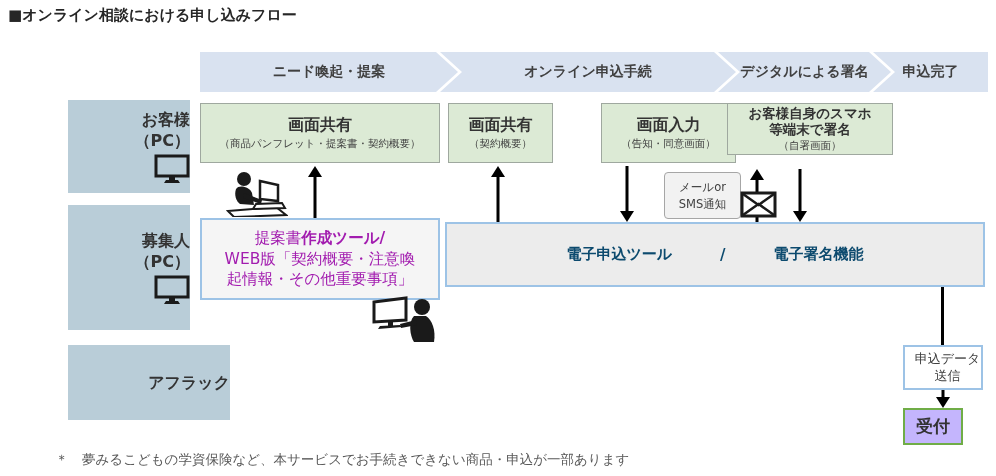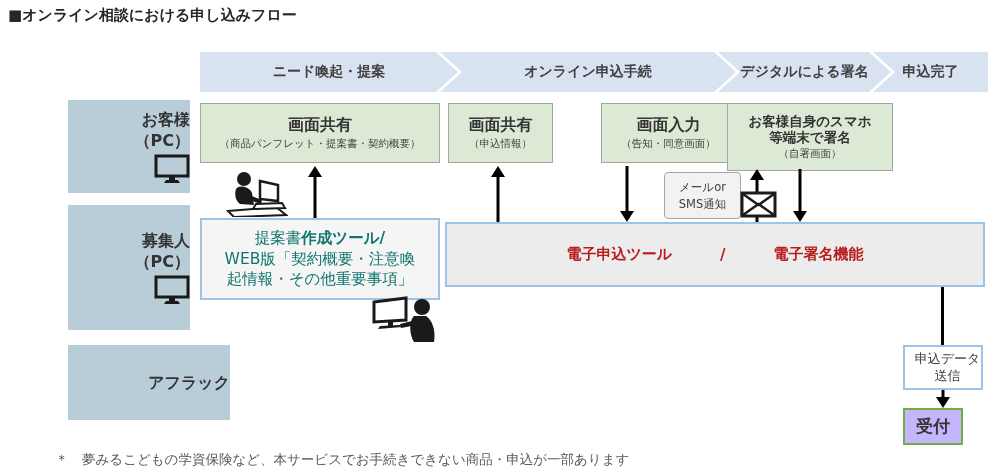--- a/index.html
+++ b/index.html
@@ -22,22 +22,22 @@
   .lane .ln{font-size:16px;font-weight:bold;color:#333;line-height:1.25;}
   .lane svg{margin-top:2px;}
 
   
   .step{position:absolute;background:#dcead5;border:1px solid #9fa89f;display:flex;flex-direction:column;align-items:center;justify-content:center;box-sizing:border-box;}
   .step .t{font-size:16px;font-weight:bold;color:#333;line-height:1.2;}
   .step .t.small{font-size:13.5px;}
   .step .s{font-size:10.5px;color:#404040;margin-top:2px;white-space:nowrap;}
 
   
-  .proposal{position:absolute;left:200px;top:218px;width:240px;height:82px;background:#f5f5f5;border:2px solid #9dc3e6;box-sizing:border-box;display:flex;flex-direction:column;align-items:center;justify-content:center;font-size:15.5px;color:#0f766e;line-height:1.35;}
-  .toolbox{position:absolute;left:445px;top:222px;width:540px;height:65px;background:#ececec;border:2px solid #9dc3e6;box-sizing:border-box;display:flex;align-items:center;justify-content:center;gap:48px;font-size:15px;font-weight:bold;color:#b91c1c;}
+  .proposal{position:absolute;left:200px;top:218px;width:240px;height:82px;background:#f5f5f5;border:2px solid #9dc3e6;box-sizing:border-box;display:flex;flex-direction:column;align-items:center;justify-content:center;font-size:15.5px;color:#a21caf;line-height:1.35;}
+  .toolbox{position:absolute;left:445px;top:222px;width:540px;height:65px;background:#ececec;border:2px solid #9dc3e6;box-sizing:border-box;display:flex;align-items:center;justify-content:center;gap:48px;font-size:15px;font-weight:bold;color:#0c4a6e;}
 
   .notif{position:absolute;left:664px;top:172px;width:77px;height:47px;background:#f2f2f2;border:1px solid #a6a6a6;border-radius:4px;box-sizing:border-box;display:flex;flex-direction:column;align-items:center;justify-content:center;font-size:11.5px;color:#404040;line-height:1.4;z-index:2;}
   .envelope{position:absolute;left:740px;top:191px;z-index:3;line-height:0;}
 
   .sendbox{position:absolute;left:903px;top:345px;width:80px;height:45px;background:#fff;border:2px solid #9dc3e6;box-sizing:border-box;display:flex;flex-direction:column;align-items:center;justify-content:center;font-size:13px;color:#404040;line-height:1.3;z-index:2;padding-left:9px;}
   .accept{position:absolute;left:903px;top:408px;width:60px;height:37px;background:#c4b5fd;border:2px solid #70ad47;box-sizing:border-box;display:flex;align-items:center;justify-content:center;font-size:17px;font-weight:bold;color:#333;}
 
   
   .arrow{position:absolute;width:14px;z-index:1;}
   .arrow .shaft{position:absolute;left:50%;transform:translateX(-50%);width:3px;background:#000;}
@@ -93,27 +93,27 @@
   <div class="lane" style="top:345px;height:75px;padding-left:40px;">
     <span class="ln">アフラック</span>
   </div>
 
   <div class="step" style="left:200px;top:103px;width:240px;height:60px;">
     <span class="t">画面共有</span>
     <span class="s">（商品パンフレット・提案書・契約概要）</span>
   </div>
   <div class="step" style="left:448px;top:103px;width:105px;height:60px;">
     <span class="t">画面共有</span>
-    <span class="s">（申込情報）</span>
+    <span class="s">（契約概要）</span>
   </div>
   <div class="step" style="left:565px;top:103px;width:135px;height:60px;margin-left:36px;">
     <span class="t">画面入力</span>
     <span class="s">（告知・同意画面）</span>
   </div>
-  <div class="step" style="left:727px;top:103px;width:166px;height:68px;">
+  <div class="step" style="left:727px;top:103px;width:166px;height:52px;">
     <span class="t small">お客様自身のスマホ</span>
     <span class="t small">等端末で署名</span>
     <span class="s">（自署画面）</span>
   </div>
 
   <div class="proposal">
     <div><span>提案書</span><b>作成ツール/</b></div>
     <div>WEB版「契約概要・注意喚</div>
     <div>起情報・その他重要事項」</div>
   </div>

